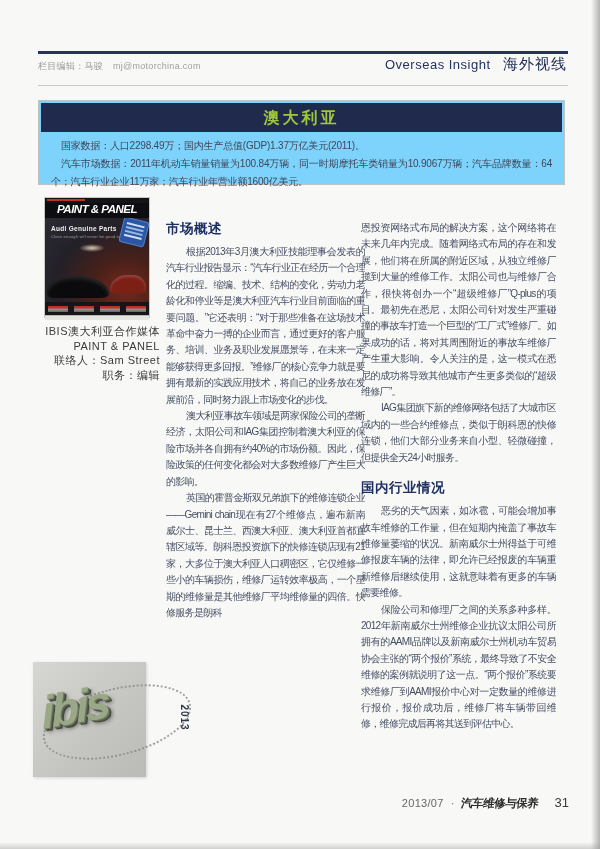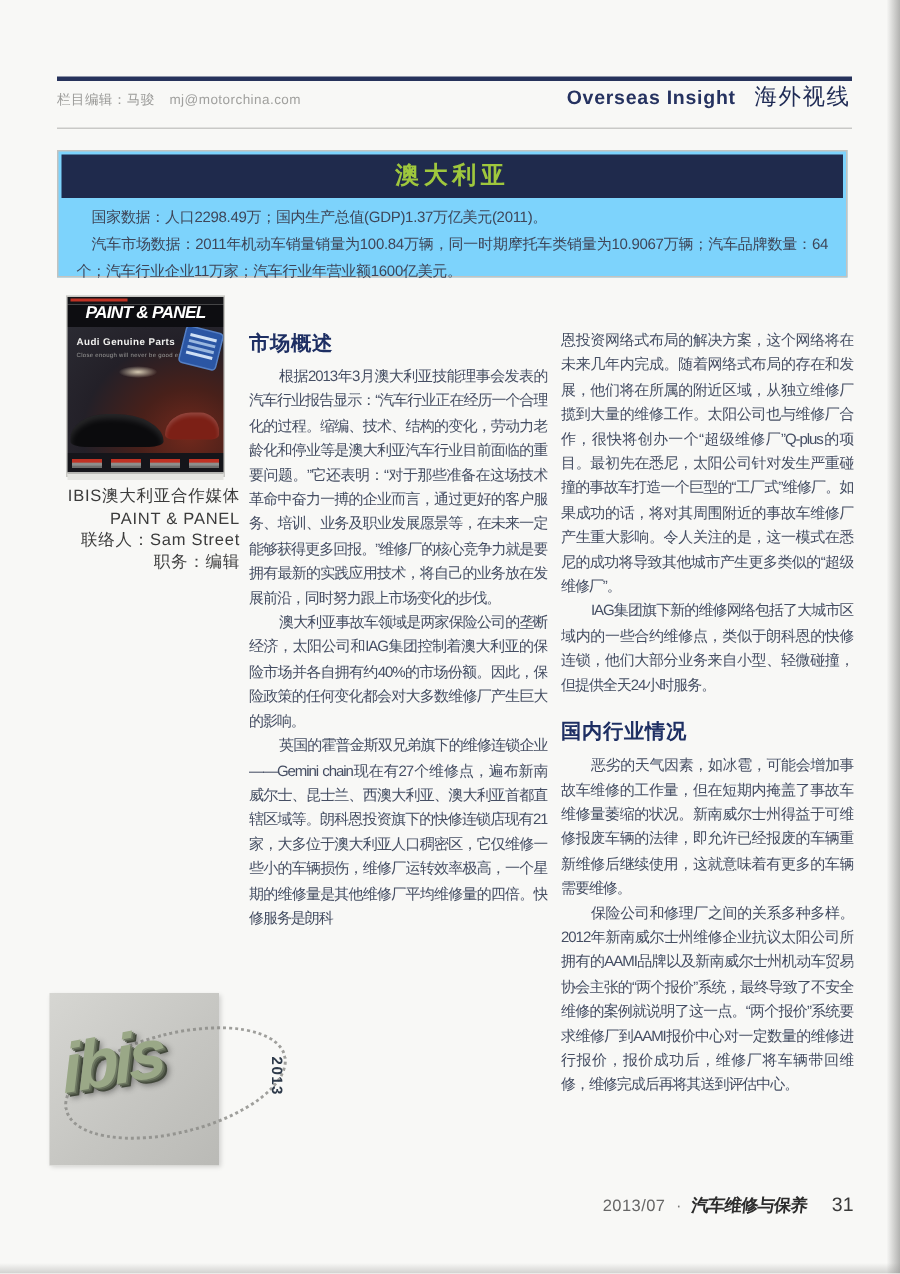--- a/index.html
+++ b/index.html
@@ -8,21 +8,21 @@
   
   .scan-edge-right{position:absolute;right:0;top:0;width:9px;height:100%;
     background:linear-gradient(to right,rgba(140,140,138,0),rgba(120,120,118,.55));}
   .scan-edge-bottom{position:absolute;left:0;bottom:0;width:100%;height:7px;
     background:linear-gradient(to bottom,rgba(140,140,138,0),rgba(150,150,148,.4));}
   
   .top-rule{position:absolute;left:38px;top:51px;width:530px;height:3px;background:#27335c;}
   .hdr-left{position:absolute;left:38px;top:60px;font-size:9px;color:#9a9a98;letter-spacing:.3px;}
   .hdr-left .email{margin-left:7px;color:#a0a09e;}
   .hdr-right{position:absolute;right:33px;top:55px;color:#253260;white-space:nowrap;}
-  .hdr-right .en{font-size:13px;letter-spacing:.5px;font-weight:bold;}
+  .hdr-right .en{font-size:13px;letter-spacing:.5px;}
   .hdr-right .cn{font-size:15px;font-weight:normal;margin-left:8px;letter-spacing:1px;color:#1f2b55;}
   .hdr-rule{position:absolute;left:38px;top:85px;width:530px;height:1px;background:#c9c9c7;}
   
   .title-box{position:absolute;left:38px;top:100px;width:527px;height:85px;
     border:1px solid #c3c3c0;background:#7dd3fc;padding:2px;box-sizing:border-box;}
   .title-bar{height:29px;background:#1f2a4c;text-align:center;}
   .title-bar span{display:inline-block;line-height:29px;font-size:16px;font-weight:bold;
     color:#9fc73d;letter-spacing:3px;}
   .title-data{padding:5px 10px 0 10px;font-size:10px;line-height:18px;color:#3e4659;
     text-align:justify;}
@@ -55,21 +55,21 @@
   .cover-footstrip{height:4px;background:#e4e4e0;border-top:1px solid #b8b8b4;}
   
   .caption{position:absolute;left:34px;top:324px;width:126px;text-align:right;
     font-size:11px;line-height:14.5px;color:#3b3b3b;letter-spacing:.5px;}
   .caption div{white-space:nowrap;}
   
   .col{position:absolute;top:196px;text-align:justify;color:#454e63;margin-top:24px;}
   .col p{margin:0;font-size:10px;line-height:16.4px;letter-spacing:-0.7px;text-indent:2em;}
   .col p.noindent{text-indent:0;}
   .col1{left:166px;width:199px;height:616px;overflow:hidden;}
-  .col2{left:374px;width:195px;height:616px;overflow:hidden;}
+  .col2{left:361px;width:195px;height:616px;overflow:hidden;}
   .sec-heading{font-size:13.5px;font-weight:bold;color:#1e2f63;margin:0 0 6px 0;letter-spacing:.5px;}
   .sec-heading.mid{margin-top:13px;}
   
   .ibis-photo{position:absolute;left:33px;top:662px;width:113px;height:115px;z-index:5;
     background:linear-gradient(135deg,#d6d6d2 0%,#c6c6c2 55%,#babab6 100%);
     box-shadow:1px 1px 3px rgba(0,0,0,.15);}
   .ibis-swirl{position:absolute;left:8px;top:26px;width:148px;height:64px;
     border:2px dotted #8a8a86;border-radius:50%;transform:rotate(-14deg);opacity:.8;}
   .ibis-word{position:absolute;left:8px;top:18px;font-size:46px;font-weight:bold;font-style:italic;
     color:#9aa887;letter-spacing:-3px;transform:rotate(-10deg) skewX(-6deg);

